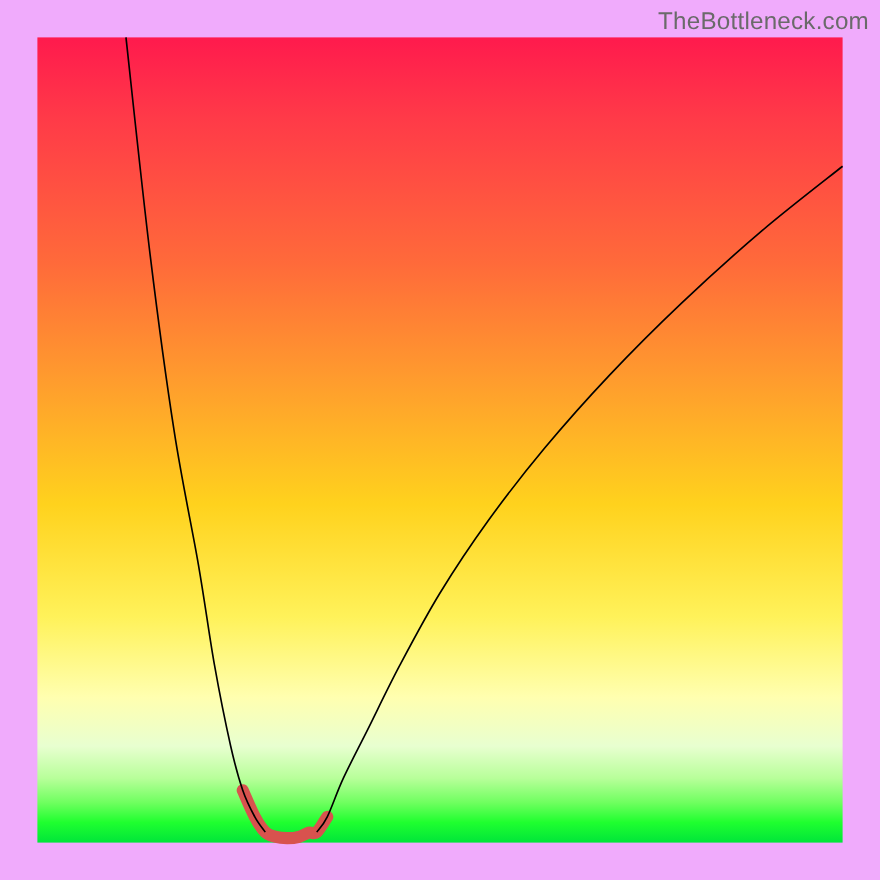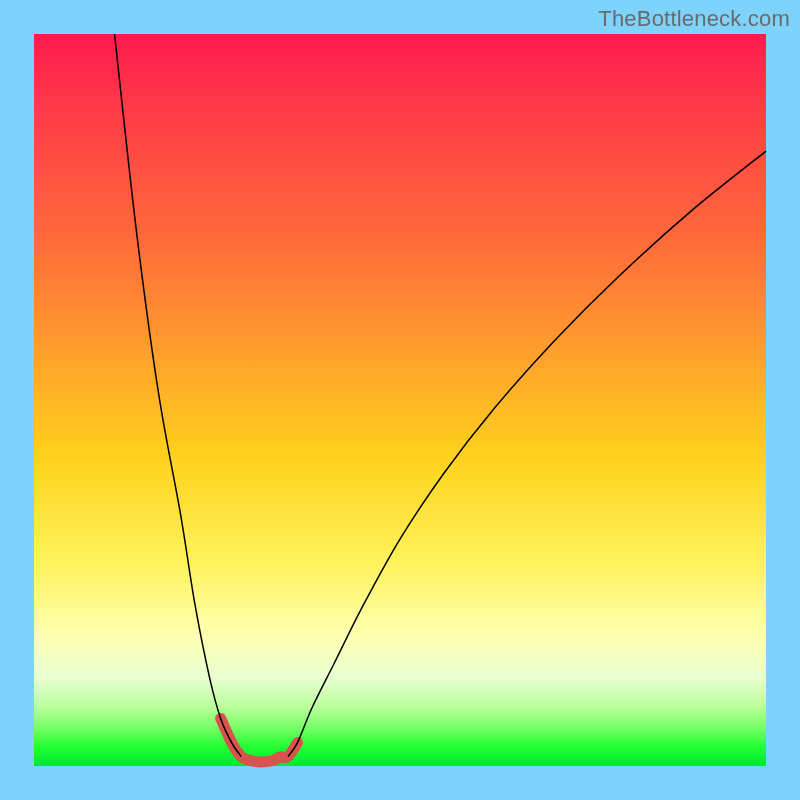--- a/index.html
+++ b/index.html
@@ -10,21 +10,21 @@
     background: #000;
     overflow: hidden;
     font-family: Arial, Helvetica, sans-serif;
   }
   .frame {
     position: absolute;
     left: 0;
     top: 0;
     width: 800px;
     height: 800px;
-    background: #7dd3fc;
+    background: #f0abfc;
   }
   .plot {
     position: absolute;
     left: 34px;
     top: 34px;
     width: 732px;
     height: 732px;
     
     background: linear-gradient(
       to bottom,

